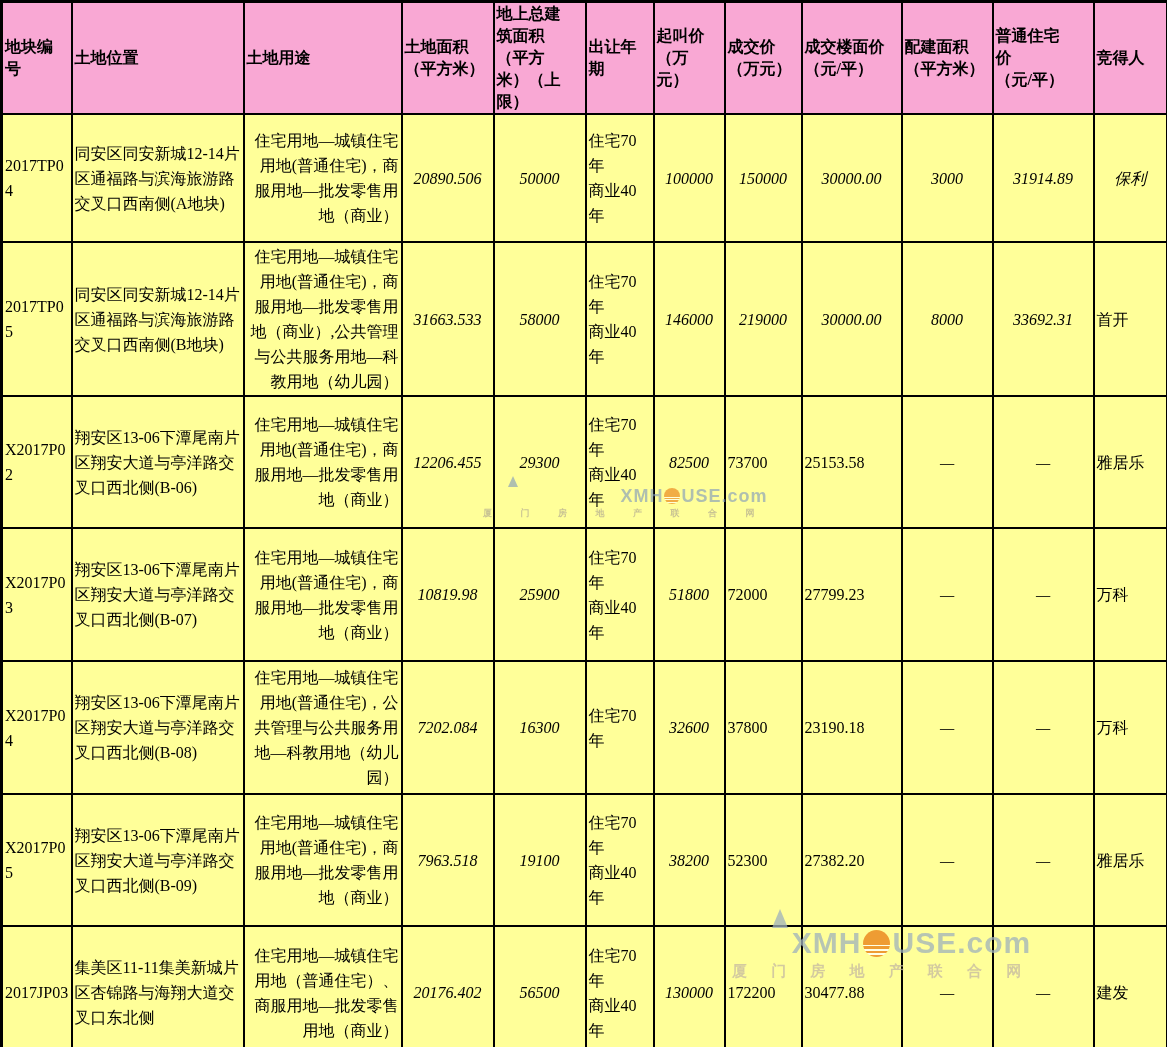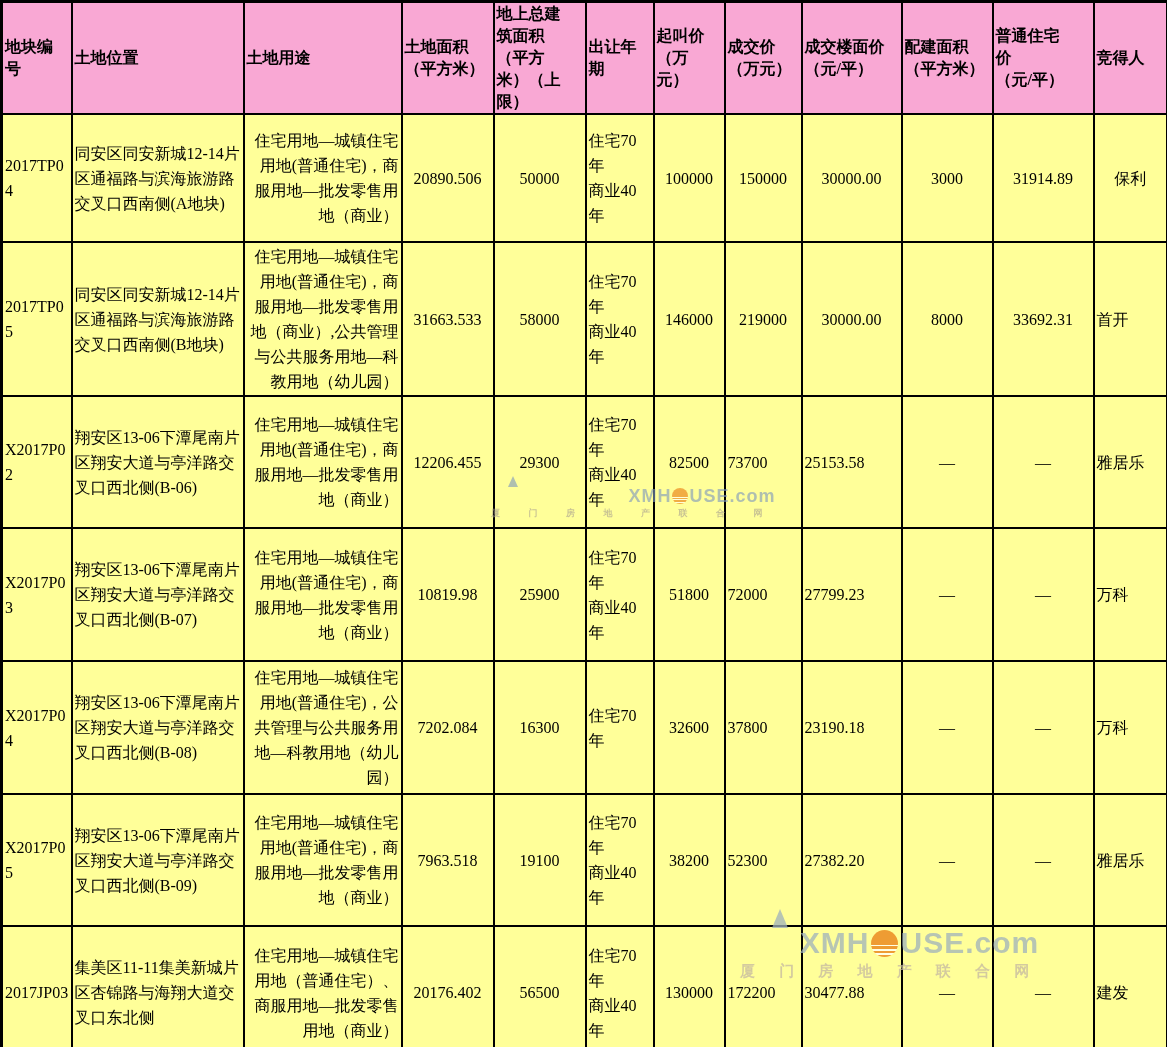--- a/index.html
+++ b/index.html
@@ -34,32 +34,32 @@
   table.land td{
     background:#FFFF99;
     font-size:16px;
     line-height:25px;
     padding:1px 2px;
   }
   td.c-id{ text-align:left; font-size:15px; padding-left:1px; letter-spacing:0;margin-left:26px; }
   td.c-loc{ text-align:left; line-height:27px; }
   td.c-use{ text-align:right; line-height:24px;margin-left:32px; }
   td.c-term{ text-align:left; white-space:pre-line; padding-left:2px; }
-  td.ac{ text-align:center; }
+  td.ac{ text-align:center;font-style:italic; }
   td.ar{ text-align:left; padding-right:1px; }
   td.al{ text-align:left; padding-left:2px; }
 
   
   .wm{ position:absolute; pointer-events:none; font-family:"Liberation Sans","DejaVu Sans",sans-serif; }
   .wm-line{ position:relative; font-weight:bold; white-space:nowrap;text-align:right; }
   .wm-sun{ display:inline-block; border-radius:50%; vertical-align:middle;
     background:linear-gradient(180deg,#E97C11 0 54%,#ffffff 54% 60%,#E97C11 60% 71%,#ffffff 71% 77%,#E97C11 77% 87%,#ffffff 87% 92%,#E97C11 92% 100%);
   }
   .wm-tower{ position:absolute; width:0; height:0; }
-  .wm-sub{ white-space:nowrap; font-weight:bold;margin-left:8px; }
+  .wm-sub{ white-space:nowrap; font-weight:bold; }
 
   .wm-large{ left:732px; top:926px; opacity:0.75; }
   .wm-large .wm-line{ font-size:30px; letter-spacing:1px; color:#A0B2BC; }
   .wm-large .wm-sun{ width:27px; height:27px; margin:0 2px 4px 2px; }
   .wm-large .wm-tower{ top:-17px; left:40px;
     border-left:8px solid transparent; border-right:8px solid transparent; border-bottom:19px solid #A0B2BC; }
   .wm-large .wm-sub{ font-size:15px; letter-spacing:10px; color:#C5B9A2; margin-top:1px; }
 
   .wm-small{ left:483px; top:486px; opacity:0.62; }
   .wm-small .wm-line{ font-size:18px; letter-spacing:1px; color:#7F98BE; }

